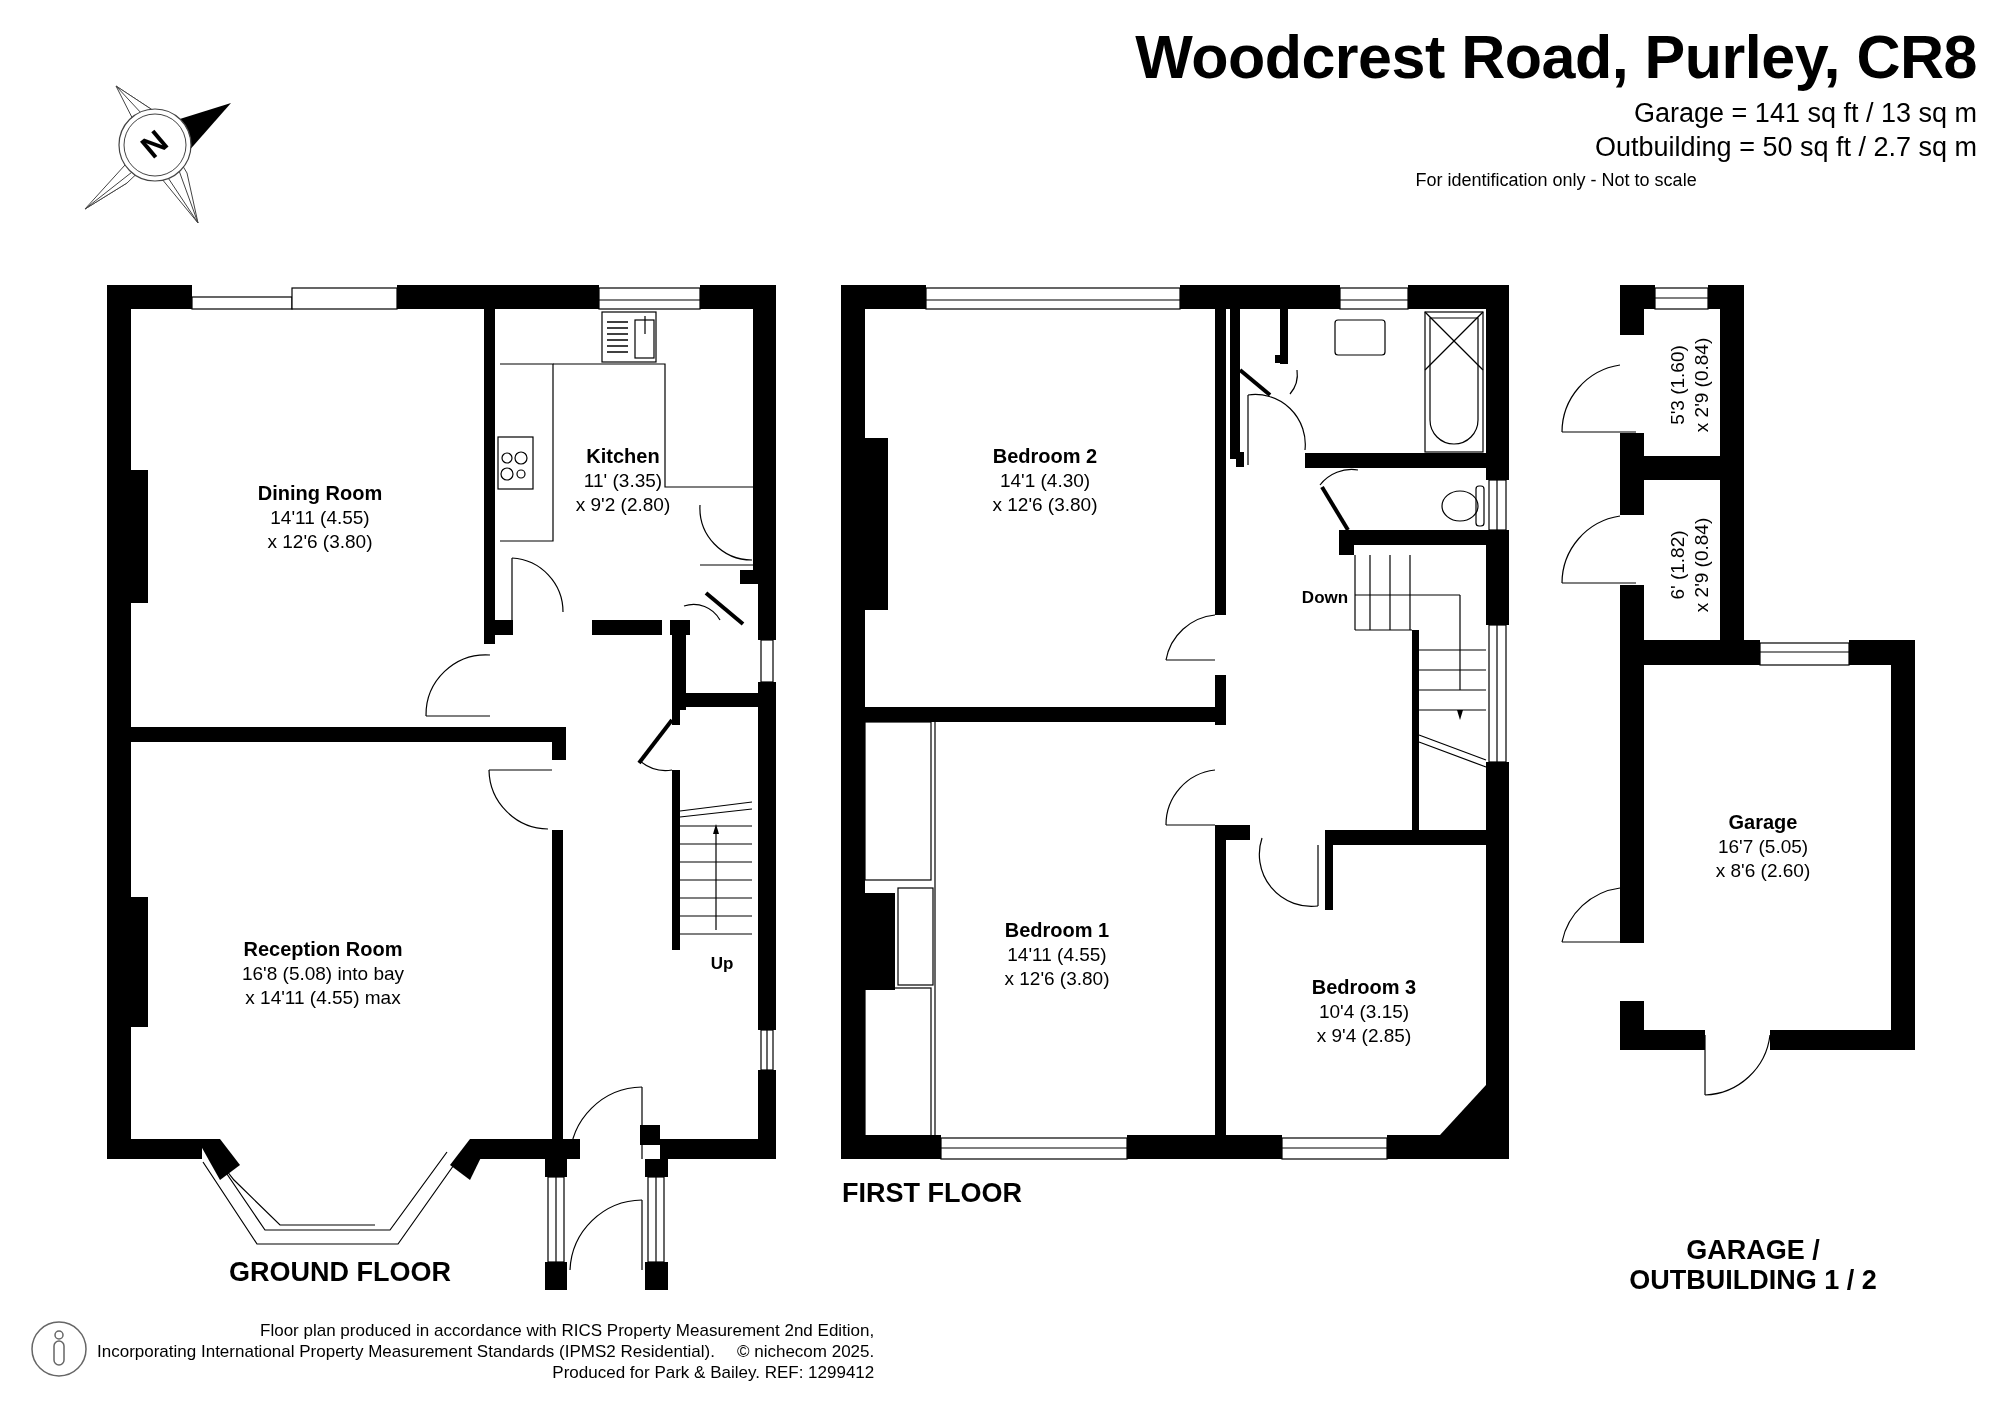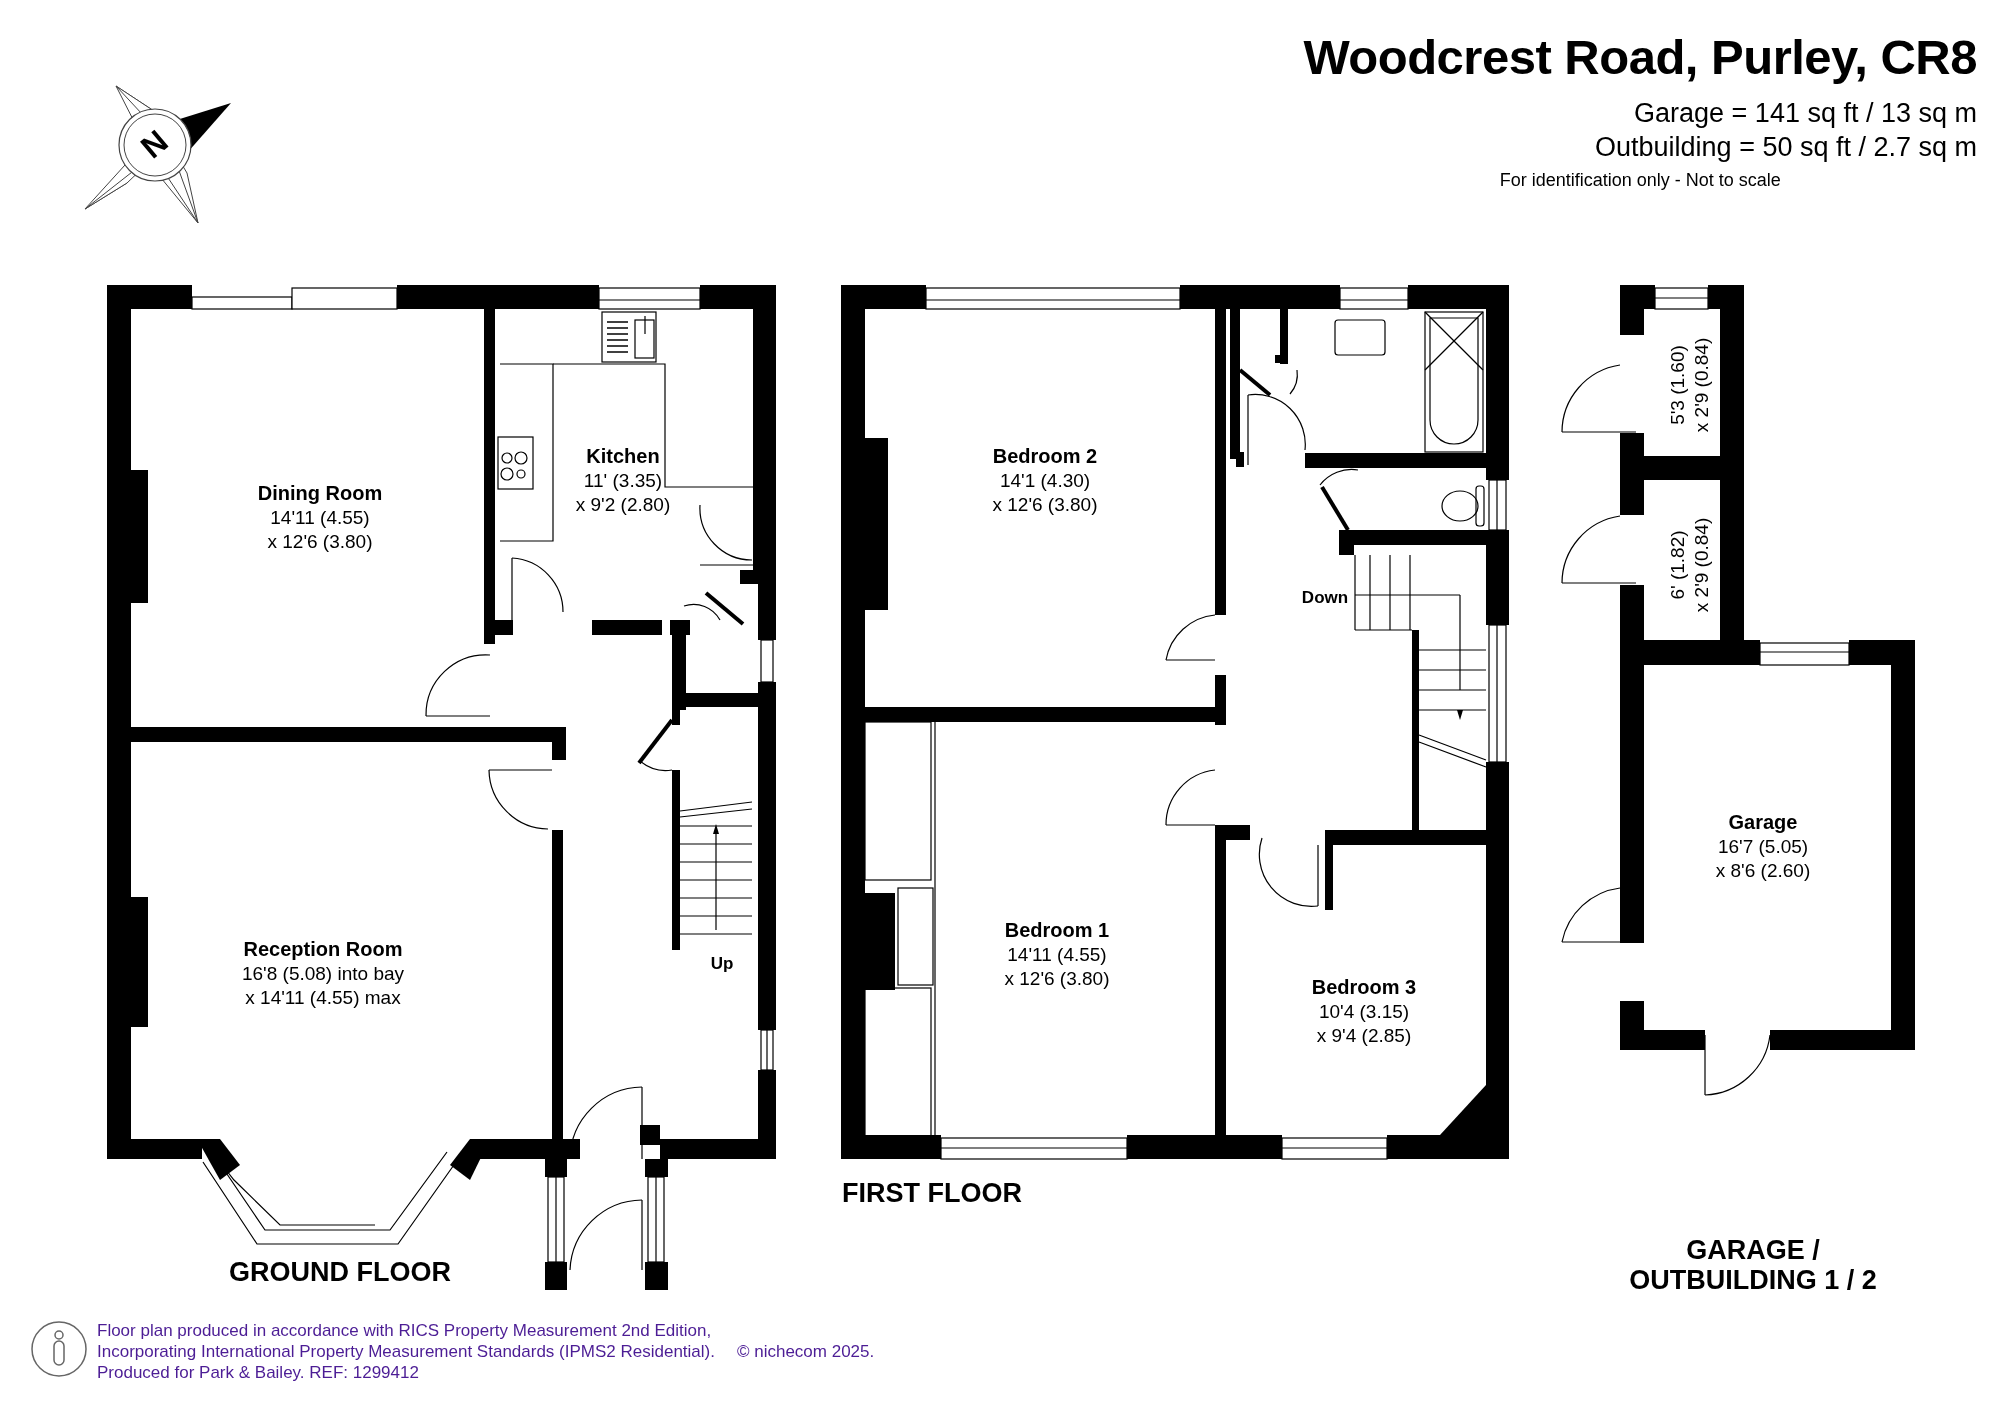--- a/index.html
+++ b/index.html
@@ -1,29 +1,29 @@
 <!DOCTYPE html>
 <html><head>
 <meta charset="utf-8">
 <style>
   html, body { margin: 0; padding: 0; background: #ffffff; }
   body { width: 2000px; height: 1414px; position: relative; overflow: hidden;
          font-family: "Liberation Sans", "DejaVu Sans", sans-serif; color: #000; }
   .header { position: absolute; right: 23px; top: 22px; text-align: right; }
-  .title { font-size: 49px; font-weight: 700; letter-spacing: -0.5px; line-height: 70px; margin-bottom: 4px; }
+  .title { font-size: 61px; font-weight: 700; letter-spacing: -0.5px; line-height: 70px; margin-bottom: 4px; }
   .area-line { font-size: 27px; line-height: 34px; }
   .disclaimer { font-size: 18px; line-height: 32px; text-align: center; }
   svg.plan { position: absolute; left: 0; top: 0; }
   .room-name { font-weight: 700; font-size: 20px; }
   .room-dim { font-size: 19px; }
   .floor-label { font-weight: 700; font-size: 27px; }
   .small-label { font-weight: 700; font-size: 17px; }
   .footer { position: absolute; left: 30px; top: 1320px; display: flex; align-items: flex-start; }
   .footer-icon { width: 58px; height: 58px; margin-right: 9px; }
-  .footer-text { font-size: 17px; color: #4c1d95; line-height: 21px; }
+  .footer-text { font-size: 17px; color: #000000; line-height: 21px; text-align: right; }
   .footer-text .brand { margin-left: 22px; }
 </style>
 </head>
 <body>
 
 <div class="header">
   <div class="title">Woodcrest Road, Purley, CR8</div>
   <div class="area-line">Garage  = 141 sq ft / 13 sq m</div>
   <div class="area-line">Outbuilding = 50 sq ft / 2.7 sq m</div>
   <div class="disclaimer">For identification only - Not to scale</div>

